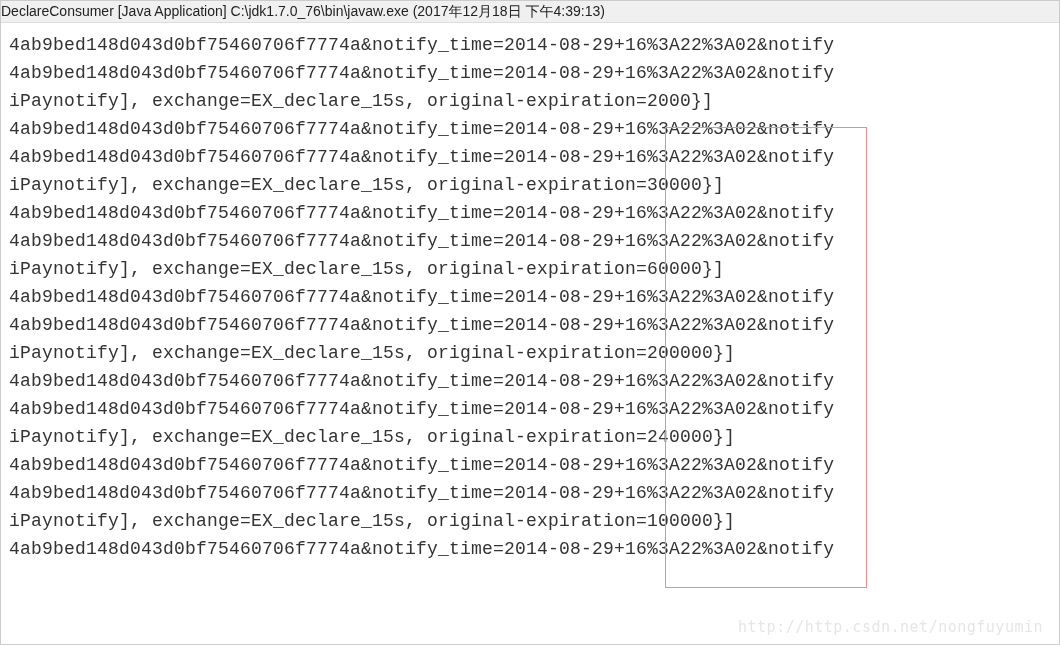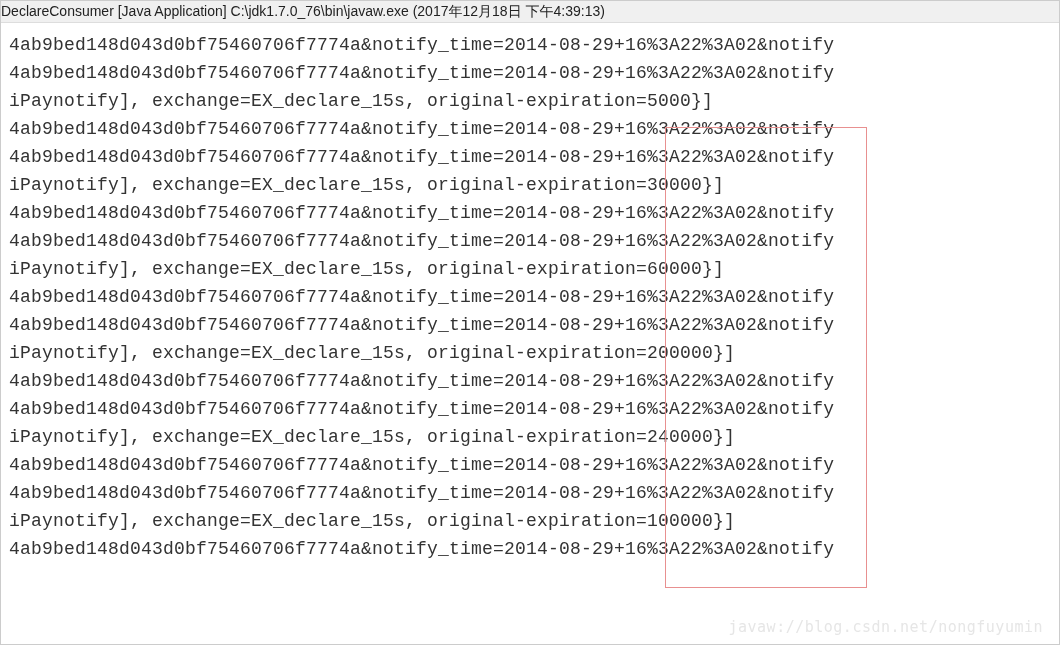--- a/index.html
+++ b/index.html
@@ -64,34 +64,34 @@
 </head>
 <body>
 
 <div class="console-header">
   <span>DeclareConsumer [Java Application] C:\jdk1.7.0_76\bin\javaw.exe (2017年12月18日 下午4:39:13)</span>
 </div>
 
 <div class="console-body">
   <div class="console-line">4ab9bed148d043d0bf75460706f7774a&amp;notify_time=2014-08-29+16%3A22%3A02&amp;notify</div>
   <div class="console-line">4ab9bed148d043d0bf75460706f7774a&amp;notify_time=2014-08-29+16%3A22%3A02&amp;notify</div>
-  <div class="console-line">iPaynotify], exchange=EX_declare_15s, original-expiration=5000}]</div>
+  <div class="console-line">iPaynotify], exchange=EX_declare_15s, original-expiration=2000}]</div>
   <div class="console-line">4ab9bed148d043d0bf75460706f7774a&amp;notify_time=2014-08-29+16%3A22%3A02&amp;notify</div>
   <div class="console-line">4ab9bed148d043d0bf75460706f7774a&amp;notify_time=2014-08-29+16%3A22%3A02&amp;notify</div>
   <div class="console-line">iPaynotify], exchange=EX_declare_15s, original-expiration=30000}]</div>
   <div class="console-line">4ab9bed148d043d0bf75460706f7774a&amp;notify_time=2014-08-29+16%3A22%3A02&amp;notify</div>
   <div class="console-line">4ab9bed148d043d0bf75460706f7774a&amp;notify_time=2014-08-29+16%3A22%3A02&amp;notify</div>
   <div class="console-line">iPaynotify], exchange=EX_declare_15s, original-expiration=60000}]</div>
   <div class="console-line">4ab9bed148d043d0bf75460706f7774a&amp;notify_time=2014-08-29+16%3A22%3A02&amp;notify</div>
   <div class="console-line">4ab9bed148d043d0bf75460706f7774a&amp;notify_time=2014-08-29+16%3A22%3A02&amp;notify</div>
   <div class="console-line">iPaynotify], exchange=EX_declare_15s, original-expiration=200000}]</div>
   <div class="console-line">4ab9bed148d043d0bf75460706f7774a&amp;notify_time=2014-08-29+16%3A22%3A02&amp;notify</div>
   <div class="console-line">4ab9bed148d043d0bf75460706f7774a&amp;notify_time=2014-08-29+16%3A22%3A02&amp;notify</div>
   <div class="console-line">iPaynotify], exchange=EX_declare_15s, original-expiration=240000}]</div>
   <div class="console-line">4ab9bed148d043d0bf75460706f7774a&amp;notify_time=2014-08-29+16%3A22%3A02&amp;notify</div>
   <div class="console-line">4ab9bed148d043d0bf75460706f7774a&amp;notify_time=2014-08-29+16%3A22%3A02&amp;notify</div>
   <div class="console-line">iPaynotify], exchange=EX_declare_15s, original-expiration=100000}]</div>
   <div class="console-line">4ab9bed148d043d0bf75460706f7774a&amp;notify_time=2014-08-29+16%3A22%3A02&amp;notify</div>
 
   <div class="highlight-box box1"></div>
 </div>
 
-<div class="watermark">javaw://blog.csdn.net/nongfuyumin</div>
+<div class="watermark">http://http.csdn.net/nongfuyumin</div>
 
 </body></html>

